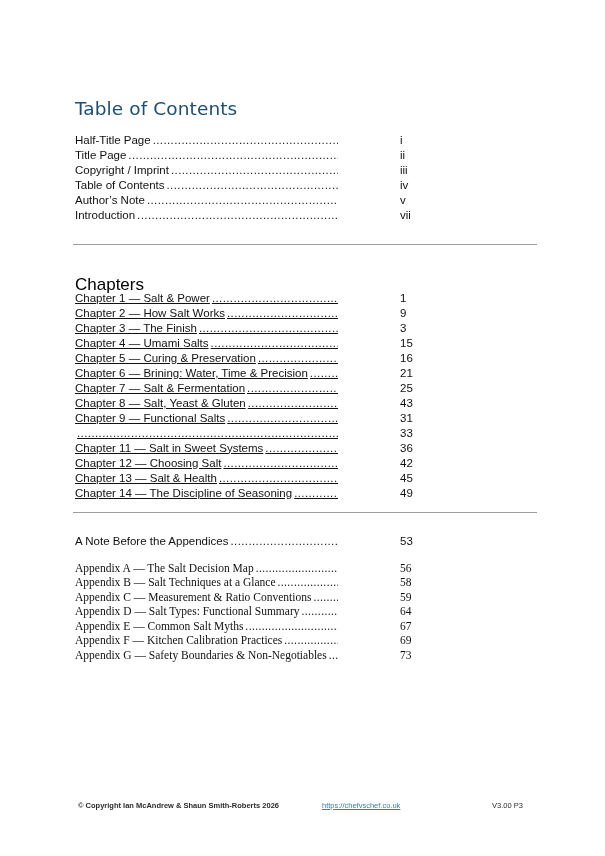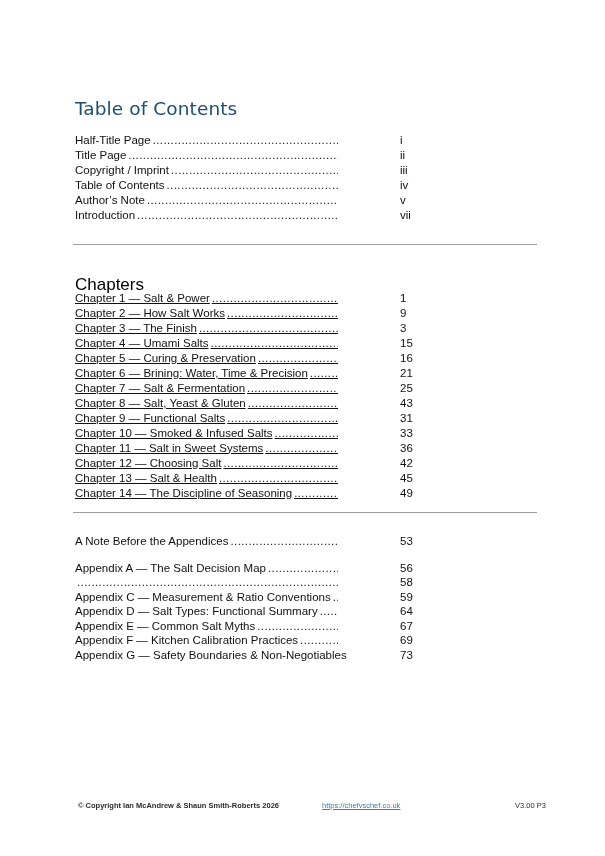--- a/index.html
+++ b/index.html
@@ -59,21 +59,21 @@
     width: 470px;
   }
   .toc-row {
     position: relative;
     height: 15px;
     line-height: 15px;
     font-size: 11.5px;
     white-space: nowrap;
     text-align: right;
   }
-  .toc-block.tight .toc-row { height: 14.6px; line-height: 14.6px; }
+  .toc-block.tight .toc-row { height: 14.6px; line-height: 14.6px; font-family: Liberation Serif, serif; }
   .toc-main {
     display: flex;
     width: 263px;
     align-items: baseline;
   }
   .toc-label {
     flex: 0 0 auto;
     white-space: nowrap;
   }
   .dots {
@@ -101,21 +101,21 @@
     white-space: nowrap;
   }
   #footer-copyright { left: 78px; font-weight: bold; }
   #footer-link {
     left: 322px;
     color: #3a7fa4;
     text-decoration: underline;
     cursor: pointer;
     text-align: right;
   }
-  #footer-version { left: 515px; text-align: center; }
+  #footer-version { left: 492px; text-align: center; }
 </style>
 </head>
 <body>
 
 <div id="page">
 
   <h1 class="doc-title">Table of Contents</h1>
 
   <div class="toc-block" style="top:120.5px;">
 
@@ -241,21 +241,20 @@
       <div class="toc-row">
         <span class="toc-main">
           <span class="toc-label">Chapter 9 — Functional Salts</span>
           <span class="dots"> ............................................................................................................................................</span>
         </span>
         <span class="toc-page">31</span>
       </div>
 
       <div class="toc-row">
         <span class="toc-main">
-          <span class="toc-label">Chapter 10 — Smoked &amp; Infused Salts</span>
           <span class="dots"> ............................................................................................................................................</span>
         </span>
         <span class="toc-page">33</span>
       </div>
 
       <div class="toc-row">
         <span class="toc-main">
           <span class="toc-label">Chapter 11 — Salt in Sweet Systems</span>
           <span class="dots"> ............................................................................................................................................</span>
         </span>
@@ -304,20 +303,21 @@
       <div class="toc-row">
         <span class="toc-main">
           <span class="toc-label">Appendix A — The Salt Decision Map</span>
           <span class="dots"> ............................................................................................................................................</span>
         </span>
         <span class="toc-page">56</span>
       </div>
 
       <div class="toc-row">
         <span class="toc-main">
+          <span class="toc-label">Appendix B — Salt Techniques at a Glance</span>
           <span class="dots"> ............................................................................................................................................</span>
         </span>
         <span class="toc-page">58</span>
       </div>
 
       <div class="toc-row">
         <span class="toc-main">
           <span class="toc-label">Appendix C — Measurement &amp; Ratio Conventions</span>
           <span class="dots"> ............................................................................................................................................</span>
         </span>

